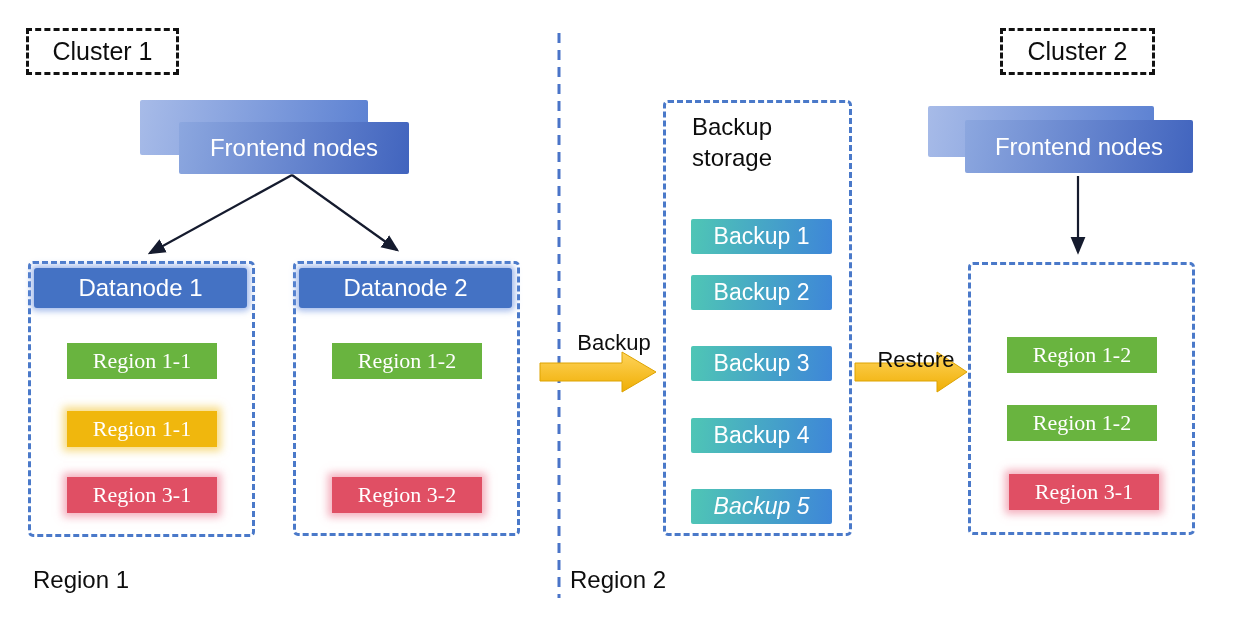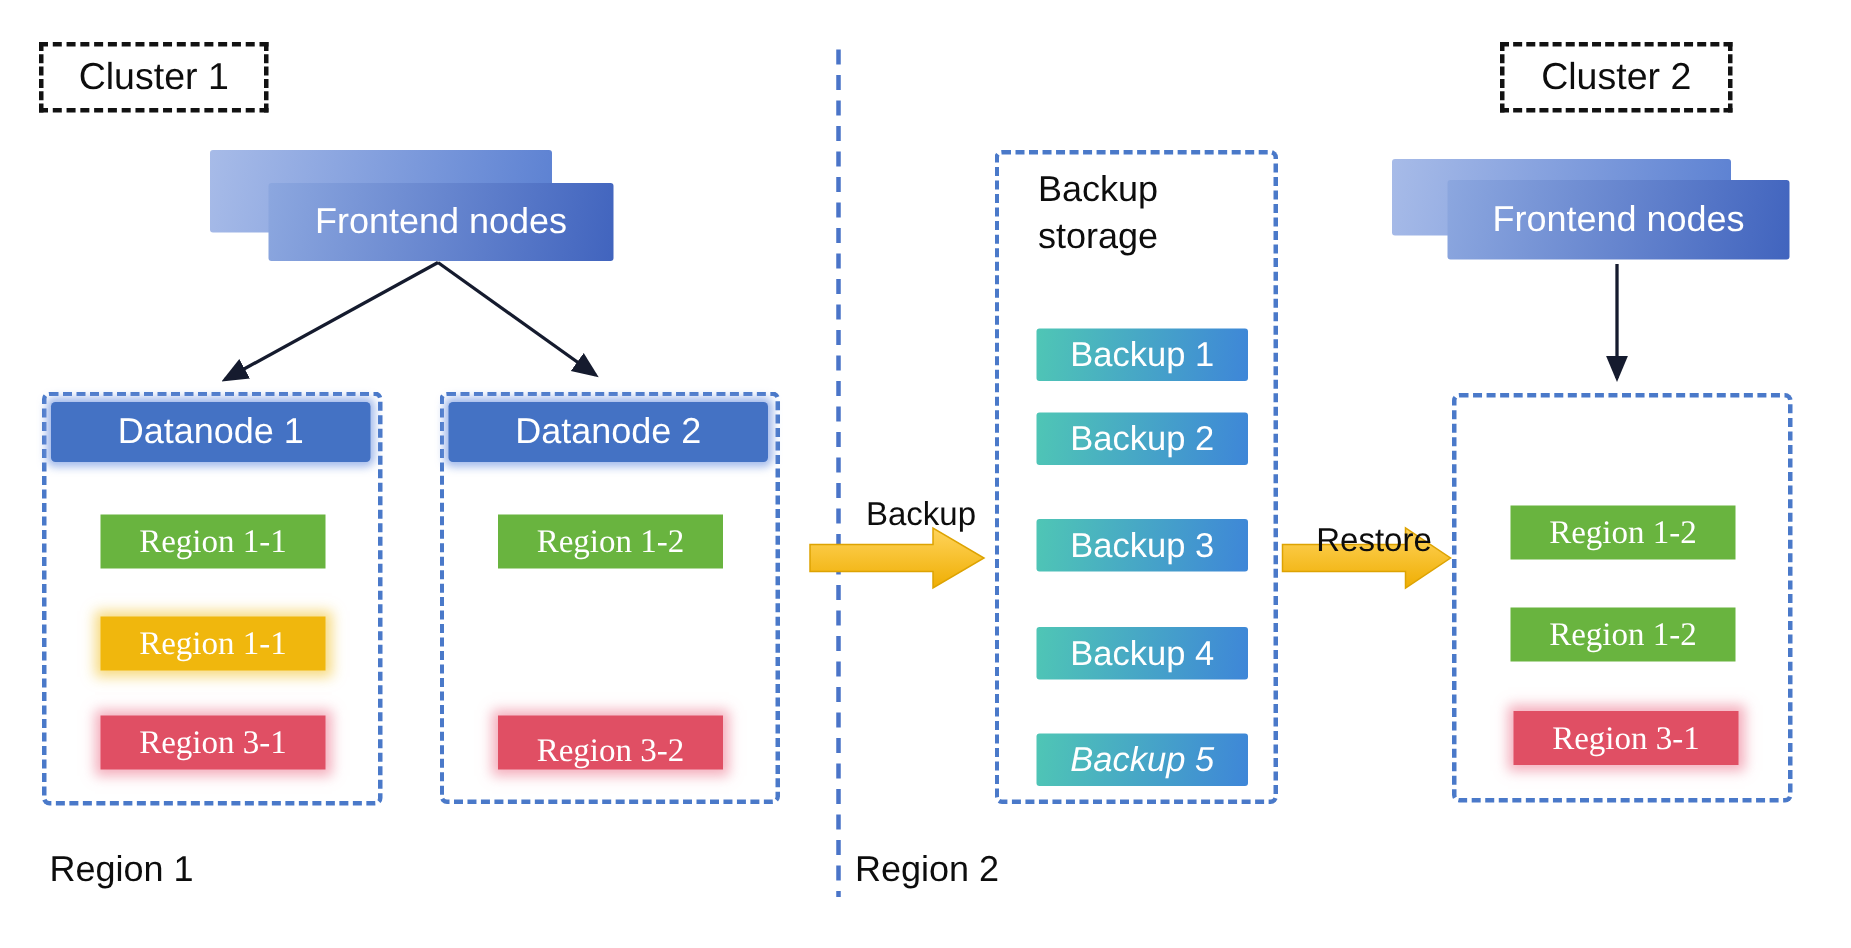--- a/index.html
+++ b/index.html
@@ -178,21 +178,21 @@
     </div>
   </div>
 
   <div class="dashed-container" style="left:293px; top:261px; width:227px; height:275px;">
     <div class="node-title">
       <span>Datanode 2</span>
     </div>
     <div class="region green" style="left:36px; top:79px;">
       <span>Region 1-2</span>
     </div>
-    <div class="region red" style="left:36px; top:213px;align-items:flex-end;">
+    <div class="region red" style="left:36px; top:213px;">
       <span>Region 3-2</span>
     </div>
   </div>
 
   <div class="dashed-container" style="left:663px; top:100px; width:189px; height:436px;">
     <div class="storage-title">Backup storage</div>
     <div class="backup-item" style="top:116px;justify-content:center;">
       <span>Backup 1</span>
     </div>
     <div class="backup-item" style="top:172px;">

